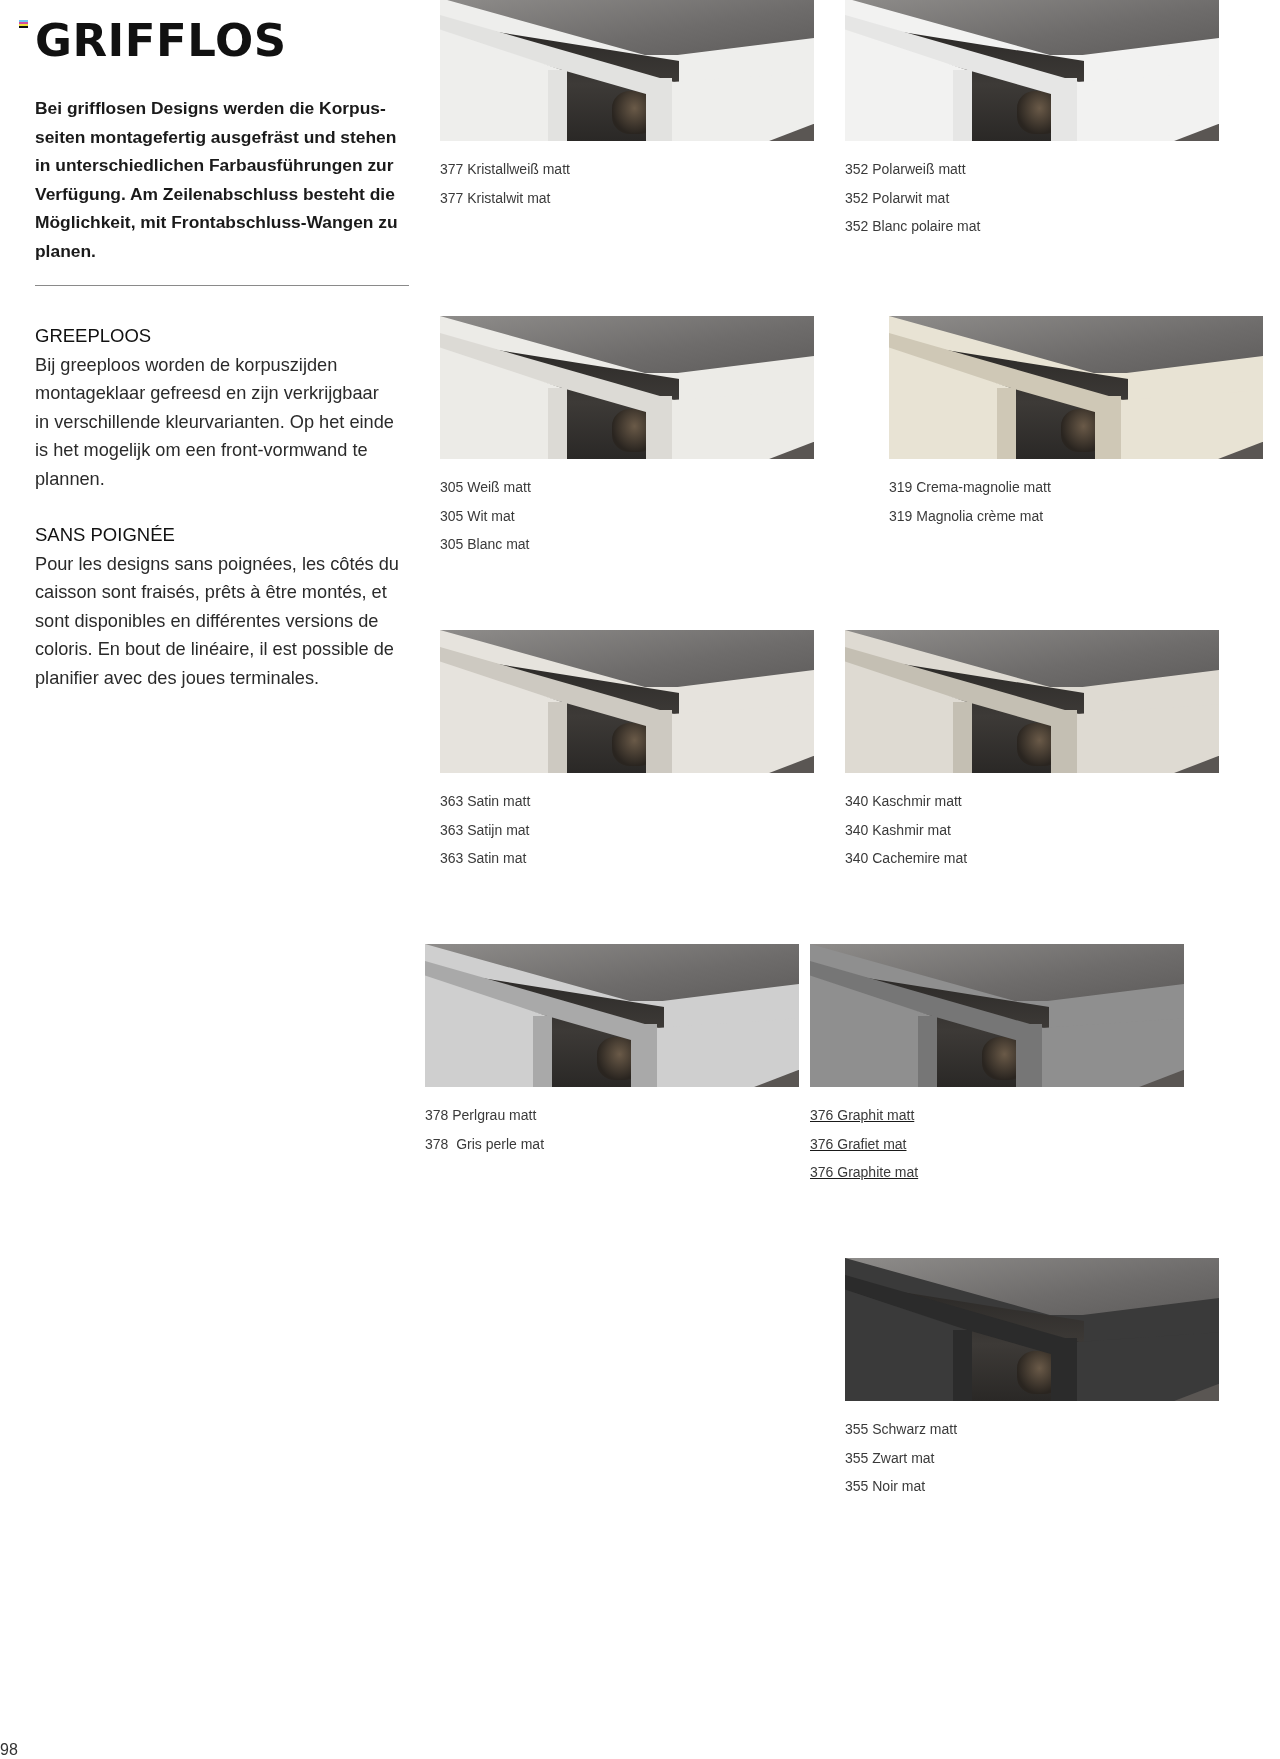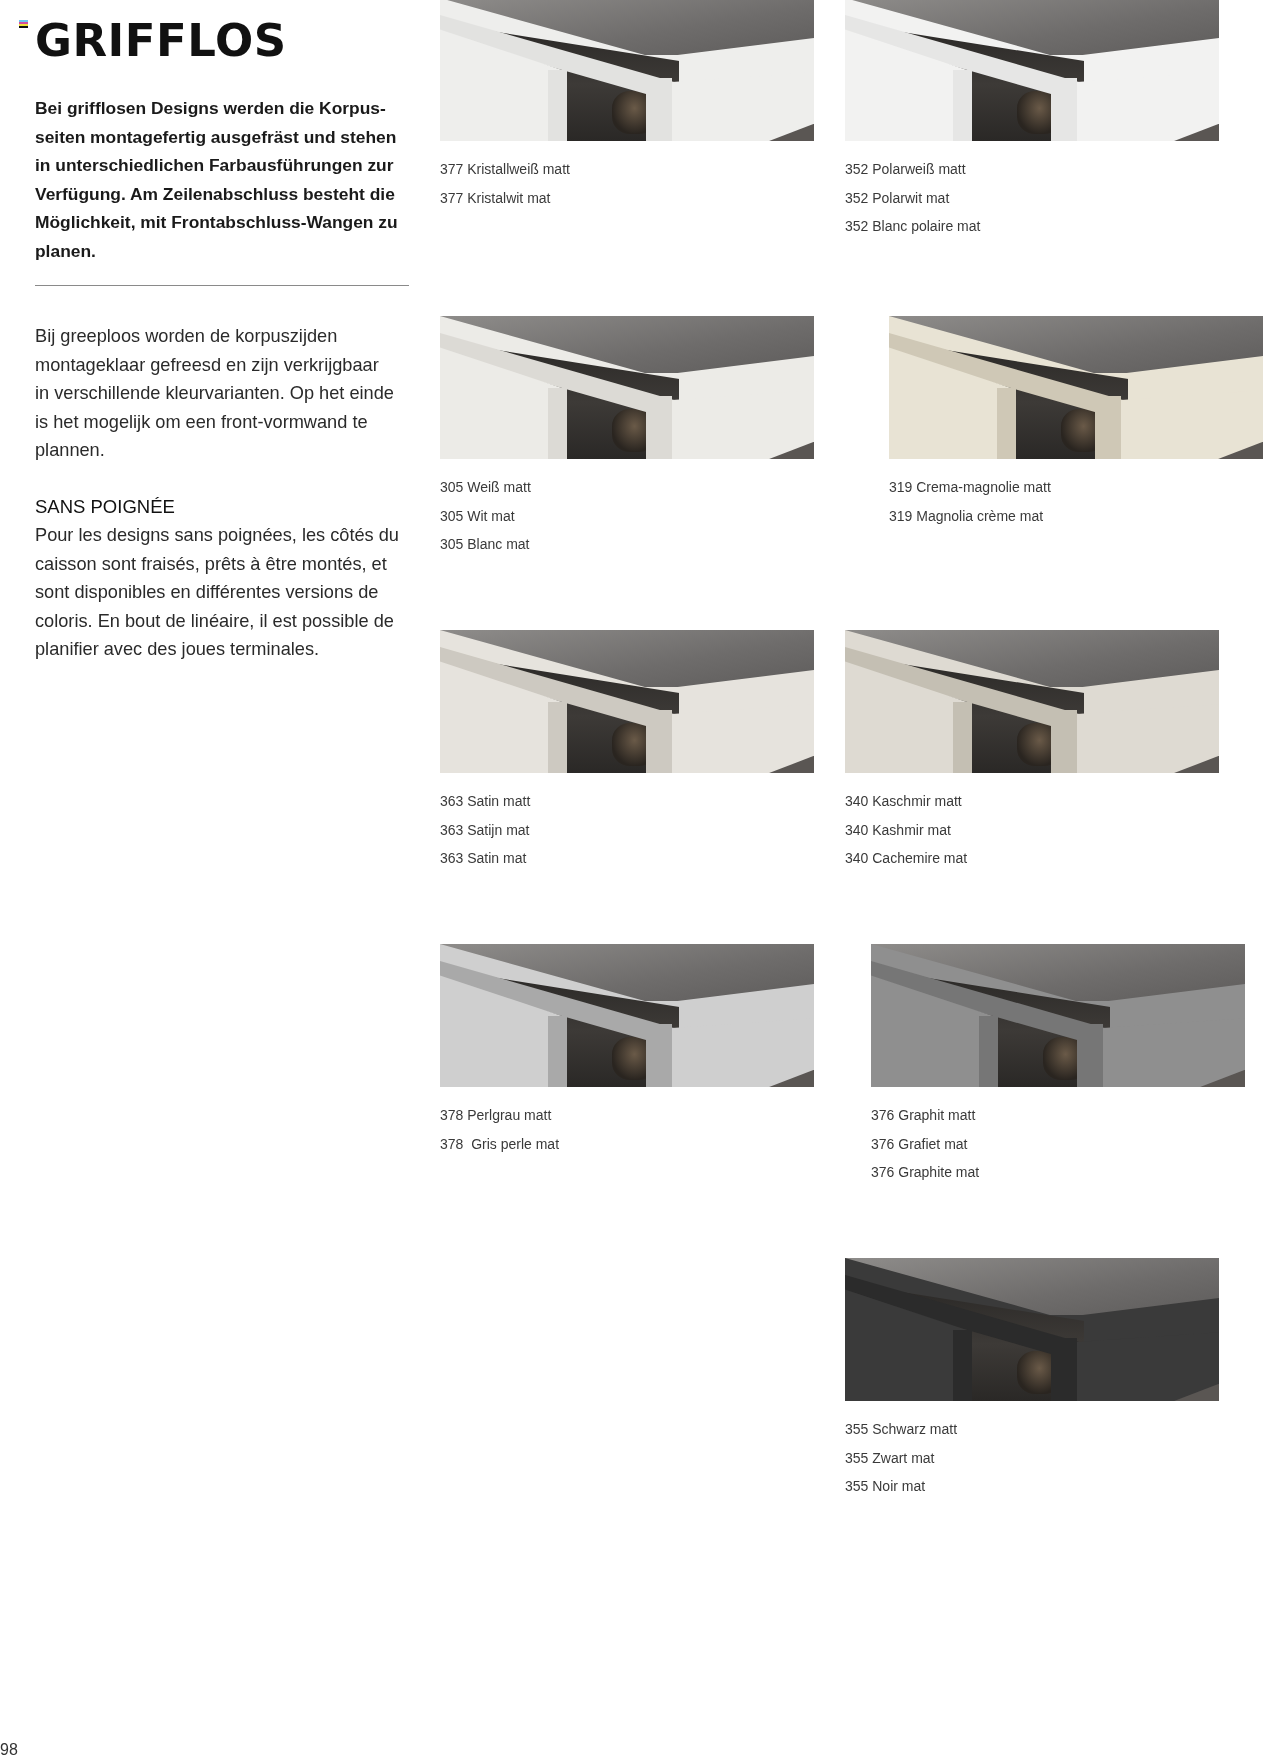--- a/index.html
+++ b/index.html
@@ -76,20 +76,21 @@
     <span style="background:#f1e23a"></span>
     <span style="background:#111"></span>
 </div>
 
 <h1 class="title">GRIFFLOS</h1>
 <p class="intro">Bei grifflosen Designs werden die Korpus-seiten montagefertig ausgefräst und stehen in unterschiedlichen Farbausführungen zur Verfügung. Am Zeilenabschluss besteht die Möglichkeit, mit Frontabschluss-Wangen zu planen.</p>
 <div class="divider"></div>
 
 <div class="sections">
   <div class="section">
+    <h2>GREEPLOOS</h2>
     <p>Bij greeploos worden de korpuszijden
 montageklaar gefreesd en zijn verkrijgbaar
 in verschillende kleurvarianten. Op het einde
 is het mogelijk om een front-vormwand te
 plannen.</p>
   </div>
   <div class="section">
     <h2>SANS POIGNÉE</h2>
     <p>Pour les designs sans poignées, les côtés du
 caisson sont fraisés, prêts à être montés, et
@@ -177,35 +178,35 @@
         <div class="profile" style="background:#c4bfb3"></div>
         <div class="left-door" style="background:#dedad2"></div>
         <div class="left-edge" style="background:#c4bfb3"></div>
         <div class="post" style="background:#c4bfb3"></div>
         <div class="right-door" style="background:#dedad2"></div>
         <div class="counter"></div>
         <div class="base-shadow"></div>
       </div>
       <div class="caption"><div>340 Kaschmir matt</div><div>340 Kashmir mat</div><div>340 Cachemire mat</div></div>
     </div>
-    <div class="swatch" style="left: 440px; top: 944px;">
+    <div class="swatch" style="left: 425px; top: 944px;">
       <div class="photo" style="background: rgb(207, 207, 207);">
         <div class="gap"></div>
         <div class="knob1"></div>
         <div class="profile" style="background:#a9a9a9"></div>
         <div class="left-door" style="background:#cfcfcf"></div>
         <div class="left-edge" style="background:#a9a9a9"></div>
         <div class="post" style="background:#a9a9a9"></div>
         <div class="right-door" style="background:#cfcfcf"></div>
         <div class="counter"></div>
         <div class="base-shadow"></div>
       </div>
       <div class="caption"><div>378 Perlgrau matt</div><div>378  Gris perle mat</div></div>
     </div>
-    <div class="swatch" style="left: 871px; top: 944px;">
+    <div class="swatch" style="left: 810px; top: 944px; text-decoration: underline;">
       <div class="photo" style="background: rgb(143, 143, 143);">
         <div class="gap"></div>
         <div class="knob1"></div>
         <div class="profile" style="background:#767676"></div>
         <div class="left-door" style="background:#8f8f8f"></div>
         <div class="left-edge" style="background:#767676"></div>
         <div class="post" style="background:#767676"></div>
         <div class="right-door" style="background:#8f8f8f"></div>
         <div class="counter"></div>
         <div class="base-shadow"></div>

